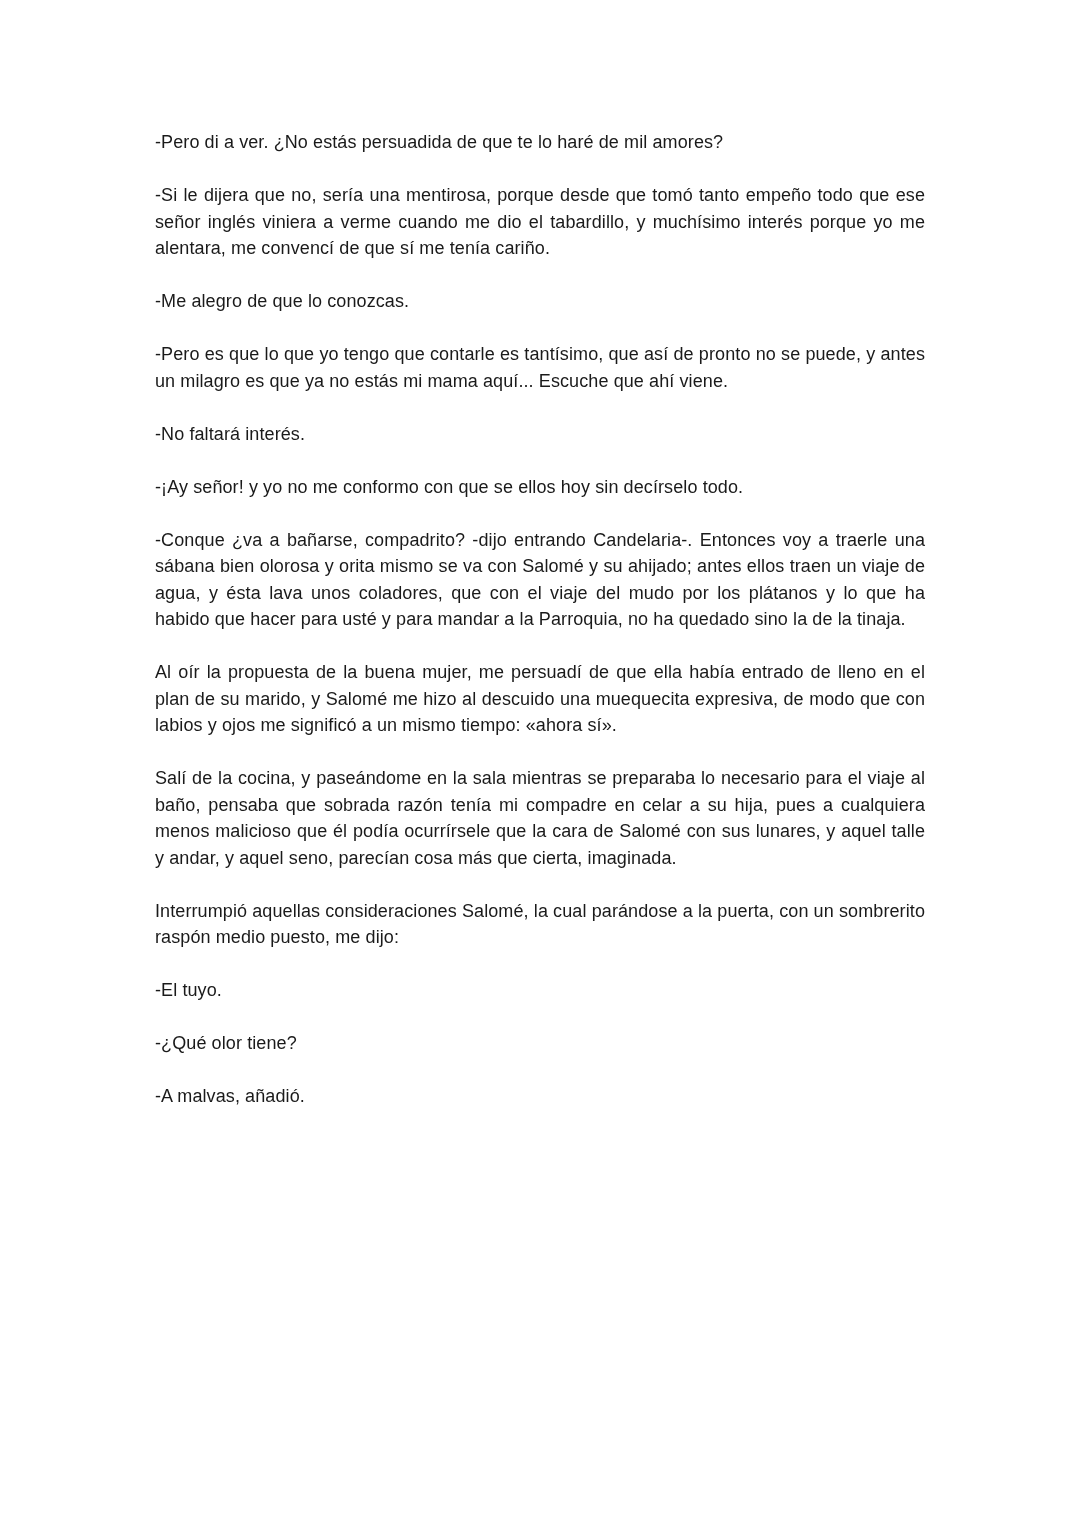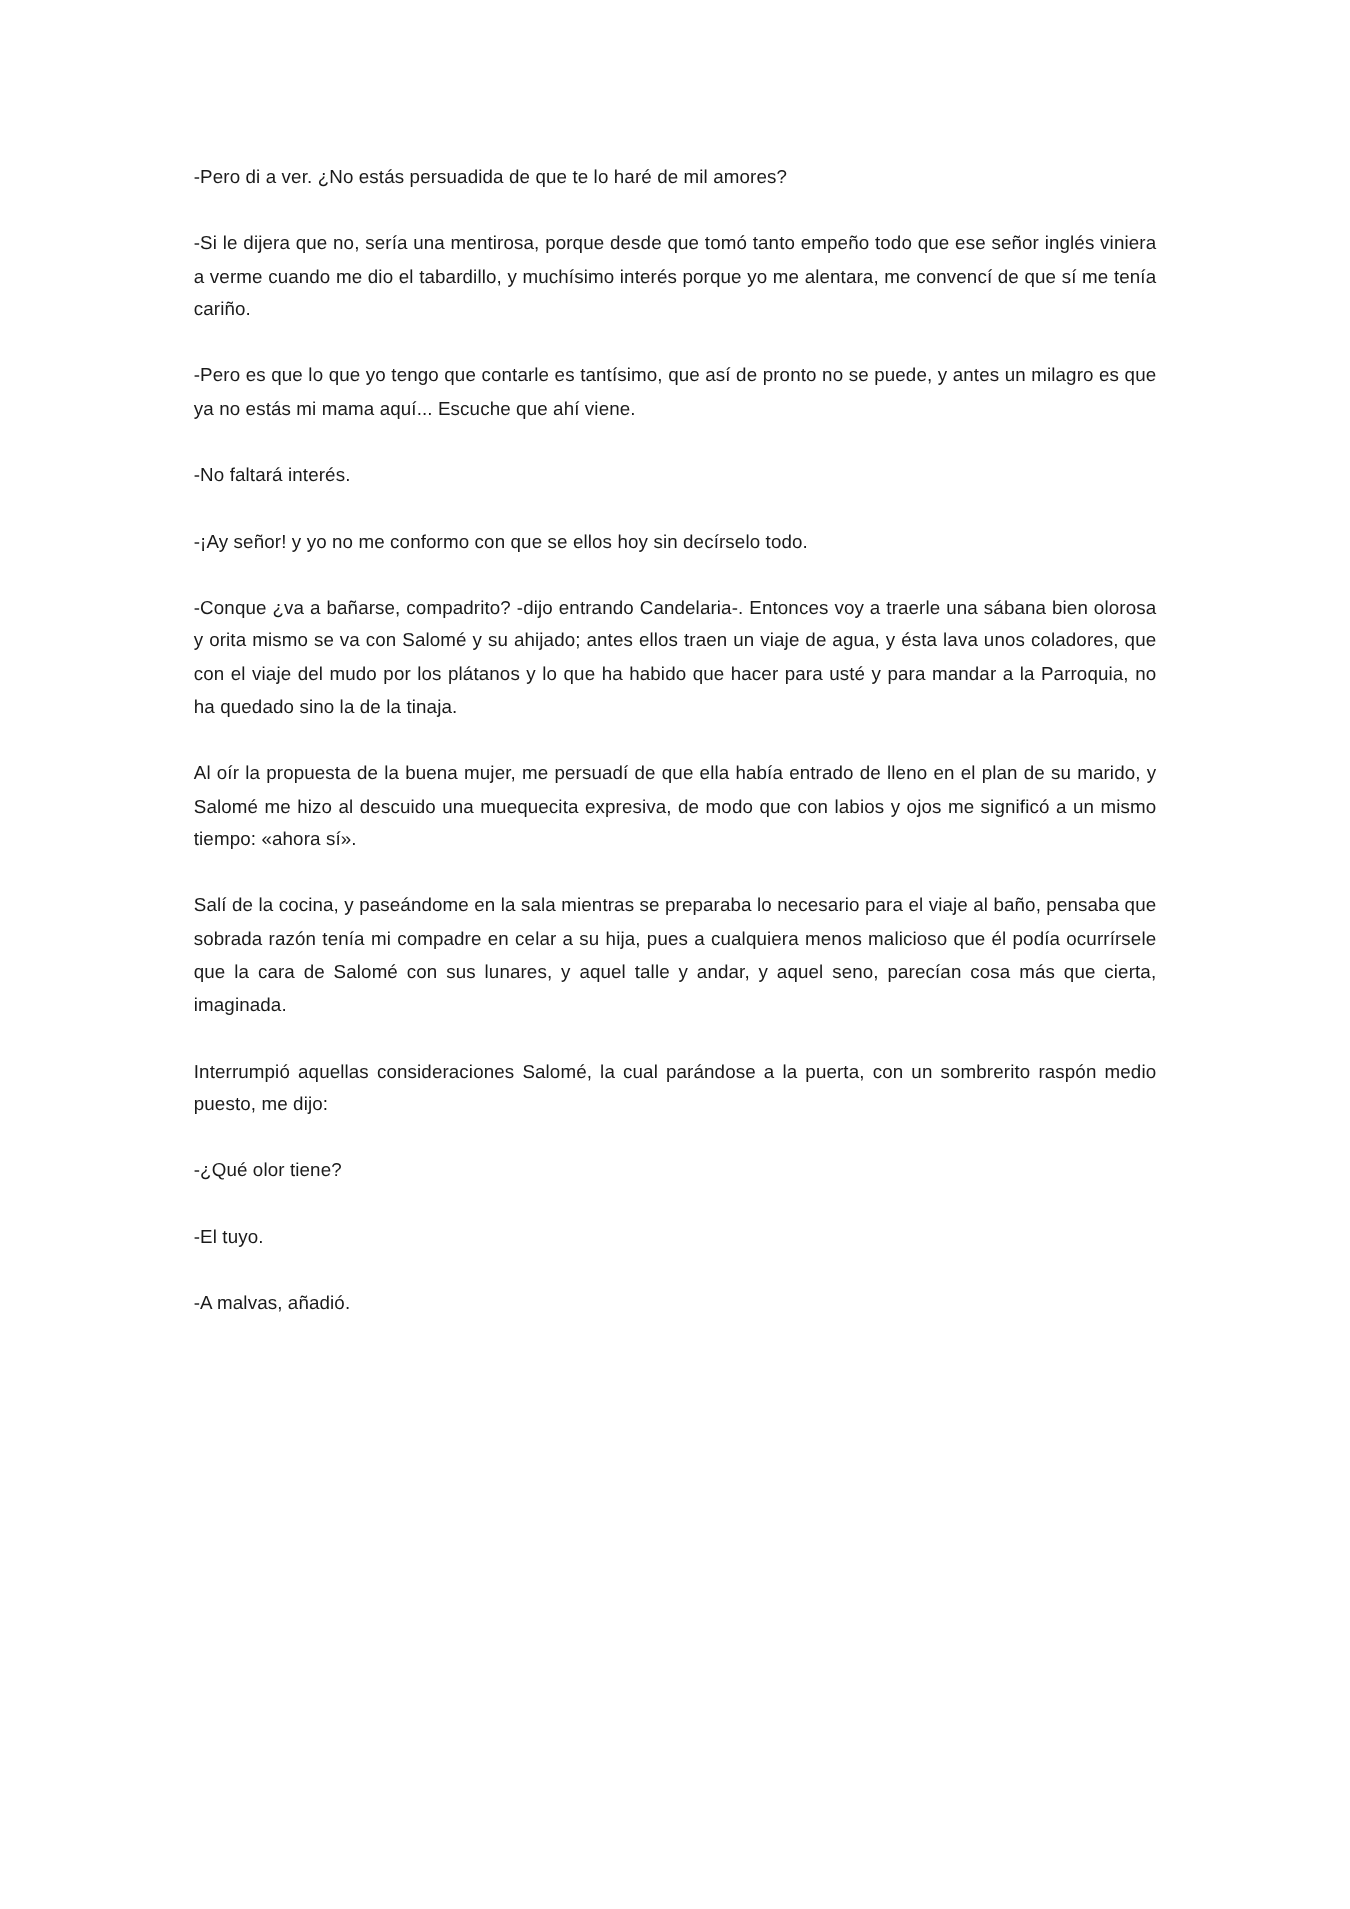--- a/index.html
+++ b/index.html
@@ -12,44 +12,45 @@
       height: 1527px;
       position: relative;
       overflow: hidden;
     }
     .page {
       position: absolute;
       left: 155px;
       top: 129px;
       width: 770px;
       font-family: "Liberation Sans", sans-serif;
-      font-size: 15px;
+      font-size: 18px;
       line-height: 26.5px;
       color: #1a1a1a;
       letter-spacing: 0.1px;
     }
     .para {
       margin: 0 0 26.5px 0;
       text-align: justify;
       text-align-last: left;
       hyphens: none;
     }
     .para.single {
       text-align: left;
     }
   </style>
 </head>
 <body>
 
 <div class="page">
   <p class="para single">-Pero di a ver. ¿No estás persuadida de que te lo haré de mil amores?</p>
   <p class="para">-Si le dijera que no, sería una mentirosa, porque desde que tomó tanto empeño todo que ese señor inglés viniera a verme cuando me dio el tabardillo, y muchísimo interés porque yo me alentara, me convencí de que sí me tenía cariño.</p>
+  <p class="para single">-Me alegro de que lo conozcas.</p>
   <p class="para">-Pero es que lo que yo tengo que contarle es tantísimo, que así de pronto no se puede, y antes un milagro es que ya no estás mi mama aquí... Escuche que ahí viene.</p>
   <p class="para single">-No faltará interés.</p>
   <p class="para single">-¡Ay señor! y yo no me conformo con que se ellos hoy sin decírselo todo.</p>
   <p class="para">-Conque ¿va a bañarse, compadrito? -dijo entrando Candelaria-. Entonces voy a traerle una sábana bien olorosa y orita mismo se va con Salomé y su ahijado; antes ellos traen un viaje de agua, y ésta lava unos coladores, que con el viaje del mudo por los plátanos y lo que ha habido que hacer para usté y para mandar a la Parroquia, no ha quedado sino la de la tinaja.</p>
   <p class="para">Al oír la propuesta de la buena mujer, me persuadí de que ella había entrado de lleno en el plan de su marido, y Salomé me hizo al descuido una muequecita expresiva, de modo que con labios y ojos me significó a un mismo tiempo: «ahora sí».</p>
   <p class="para">Salí de la cocina, y paseándome en la sala mientras se preparaba lo necesario para el viaje al baño, pensaba que sobrada razón tenía mi compadre en celar a su hija, pues a cualquiera menos malicioso que él podía ocurrírsele que la cara de Salomé con sus lunares, y aquel talle y andar, y aquel seno, parecían cosa más que cierta, imaginada.</p>
   <p class="para">Interrumpió aquellas consideraciones Salomé, la cual parándose a la puerta, con un sombrerito raspón medio puesto, me dijo:</p>
+  <p class="para single">-El tuyo.</p>
   <p class="para single">-¿Qué olor tiene?</p>
-  <p class="para single">-El tuyo.</p>
   <p class="para single">-A malvas, añadió.</p>
 </div>
 
 </body></html>

